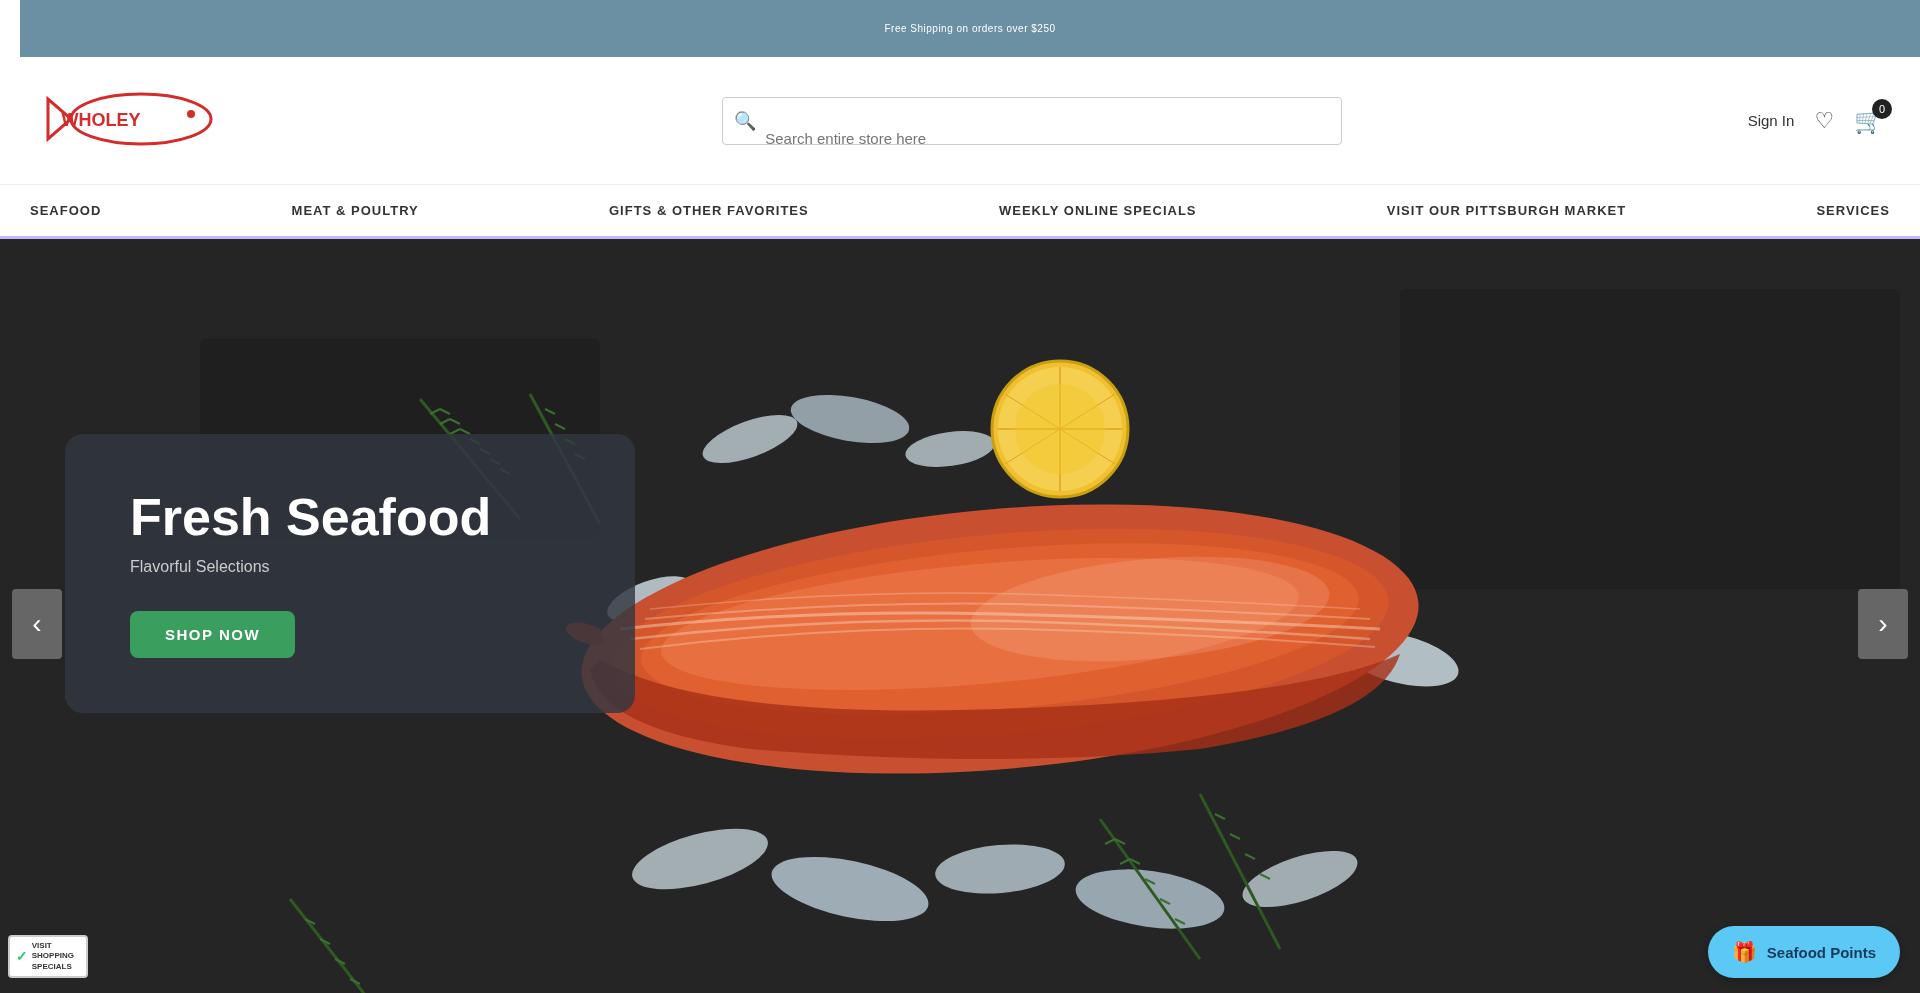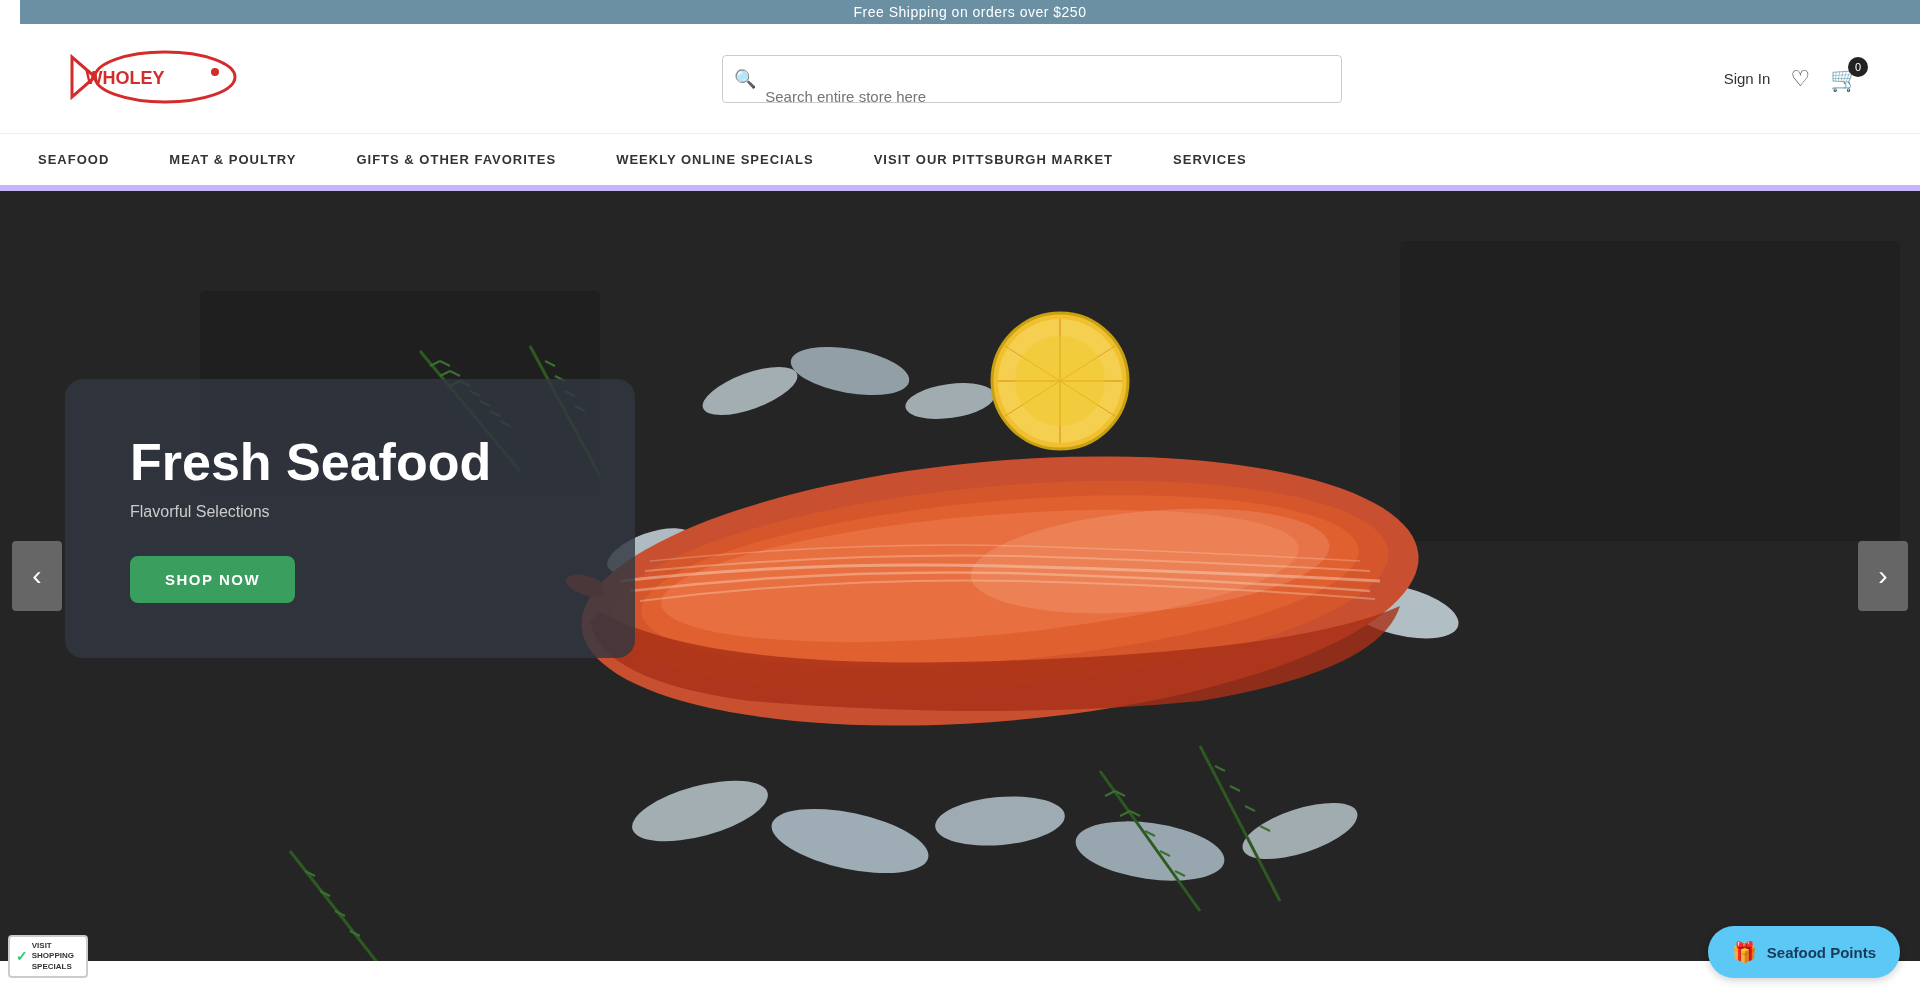--- a/index.html
+++ b/index.html
@@ -3,35 +3,35 @@
   <meta charset="utf-8">
   <style>
     * { margin: 0; padding: 0; box-sizing: border-box; }
     body { font-family: Arial, sans-serif; width: 1920px; overflow-x: hidden; }
 
     
     .top-banner {
       background-color: #6b8fa3;
       color: white;
       text-align: center;
-      padding: 4px;
-      font-size: 14px;
+      padding: 23px;
+      font-size: 10px;
       letter-spacing: 0.5px;
       margin-left: 20px;
     }
 
     
     .header {
       background: white;
       display: flex;
       align-items: center;
-      padding: 15px 60px;
+      padding: 15px 36px;
       gap: 20px;
       border-bottom: 1px solid #eee;
-      height: 110px;
+      height: 128px;
     }
 
     .logo-area {
       flex: 0 0 auto;
       width: 280px;
     }
 
     .logo-svg {
       width: 220px;
       height: 70px;
@@ -103,25 +103,24 @@
       align-items: center;
       justify-content: center;
       position: absolute;
       top: -8px;
       right: -8px;
     }
 
     
     .nav-bar {
       background: white;
-      border-bottom: 6px solid #c4b5fd;
-      display: flex;
-      justify-content: flex-start;
+      border-bottom: 3px solid #c4b5fd;
+      display: flex;
+      justify-content: space-between;
       gap: 0;
-      padding-left: 8px;
     }
 
     .nav-item {
       padding: 18px 30px;
       font-size: 13px;
       font-weight: 600;
       letter-spacing: 1px;
       color: #333;
       cursor: pointer;
       text-transform: uppercase;
@@ -134,21 +133,21 @@
       width: 1920px;
       height: 770px;
       overflow: hidden;
       background: #1a1a1a;
     }
 
     
     .hero-card {
       position: absolute;
       left: 65px;
-      top: 188px;
+      top: 195px;
       background: rgba(50, 55, 65, 0.82);
       border-radius: 18px;
       padding: 55px 60px 55px 65px;
       width: 570px;
     }
 
     .hero-title {
       font-size: 52px;
       font-weight: 700;
       color: white;

